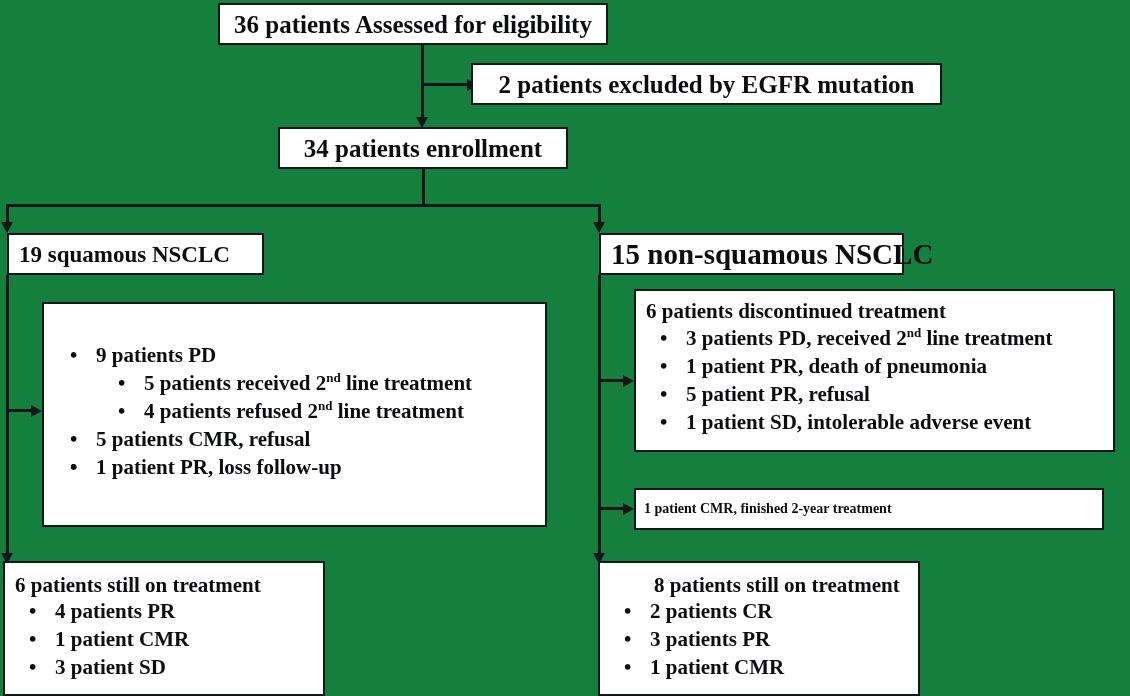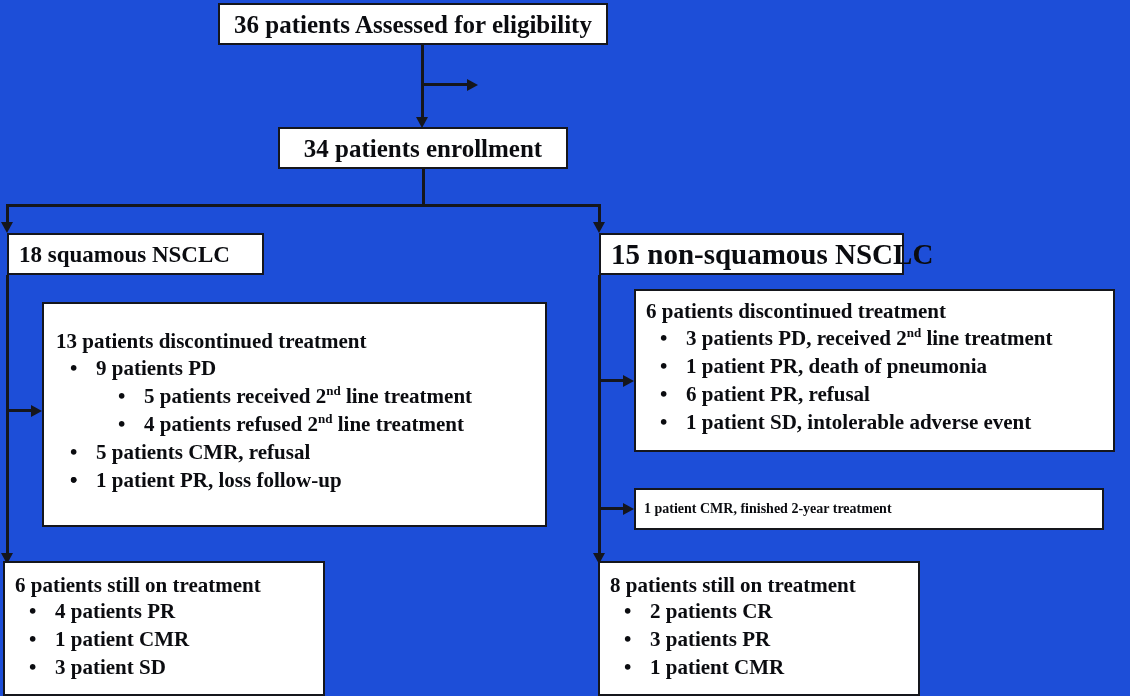--- a/index.html
+++ b/index.html
@@ -5,21 +5,21 @@
 <style>
   html, body {
     margin: 0;
     padding: 0;
     background: #ffffff;
   }
   #canvas {
     position: relative;
     width: 1130px;
     height: 696px;
-    background: #1d4ed8;
+    background: #15803d;
     font-family: "Liberation Serif", "DejaVu Serif", serif;
     overflow: hidden;
   }
   .box {
     position: absolute;
     box-sizing: border-box;
     border: 2.5px solid #15161c;
     background: #ffffff;
     color: #0b0c10;
     font-weight: bold;
@@ -115,35 +115,37 @@
   <div class="arrow-down" style="left:593px; top:553px;"></div>
   <div class="ln" style="left:598px; top:379px; width:30px; height:3px;"></div>
   <div class="arrow-right" style="left:623px; top:375px;"></div>
   <div class="ln" style="left:598px; top:507px; width:30px; height:3px;"></div>
   <div class="arrow-right" style="left:623px; top:503px;"></div>
 
   <div class="box centered" style="left:218px; top:3px; width:390px; height:42px; font-size:25px;">
     <span class="title-line">36 patients Assessed for eligibility</span>
   </div>
 
+  <div class="box centered" style="left:471px; top:63px; width:471px; height:42px; font-size:25px;">
+    <span class="title-line">2 patients excluded by EGFR  mutation</span>
+  </div>
 
   <div class="box centered" style="left:278px; top:127px; width:290px; height:42px; font-size:25px;">
     <span class="title-line">34 patients enrollment</span>
   </div>
 
   <div class="box" style="left:7px; top:233px; width:257px; height:42px; font-size:23px; display:flex; align-items:center; padding-left:10px;">
-    <span class="title-line">18 squamous NSCLC</span>
+    <span class="title-line">19 squamous NSCLC</span>
   </div>
 
   <div class="box" style="left:599px; top:233px; width:305px; height:42px; font-size:29px; display:flex; align-items:center; padding-left:10px;">
     <span class="title-line">15 non-squamous NSCLC</span>
   </div>
 
   <div class="box leftbox" style="left:42px; top:302px; width:505px; height:225px; font-size:21px; padding:10px 0 10px 12px;">
-    <div class="title-line" style="margin-bottom:6px;">13 patients discontinued treatment</div>
     <ul class="bul" style="font-size:21px;">
         <li style="padding-left: 40px; margin-bottom: 7px;"><span class="dot" style="left: 14px;">•</span><span>9 patients PD</span></li>
         <li style="padding-left: 88px; margin-bottom: 7px;"><span class="dot" style="left: 62px;">•</span><span>5 patients received 2<sup>nd</sup> line treatment</span></li>
         <li style="padding-left: 88px; margin-bottom: 7px;"><span class="dot" style="left: 62px;">•</span><span>4 patients refused 2<sup>nd</sup> line treatment</span></li>
         <li style="padding-left: 40px; margin-bottom: 7px;"><span class="dot" style="left: 14px;">•</span><span>5 patients CMR, refusal</span></li>
         <li style="padding-left: 40px; margin-bottom: 7px;"><span class="dot" style="left: 14px;">•</span></li>
         <li style="padding-left: 40px; margin-bottom: 7px;"><span class="dot" style="left: 14px;">•</span><span>1 patient PR, loss follow-up</span></li>
       </ul>
   </div>
 
@@ -154,31 +156,31 @@
         <li style="padding-left: 40px; margin-bottom: 7px;"><span class="dot" style="left: 14px;">•</span><span>1 patient CMR</span></li>
         <li style="padding-left: 40px; margin-bottom: 7px;"><span class="dot" style="left: 14px;">•</span><span>3 patient SD</span></li>
       </ul>
   </div>
 
   <div class="box leftbox" style="left:634px; top:289px; width:481px; height:163px; font-size:21px; padding:8px 0 8px 10px;">
     <div class="title-line" style="margin-bottom:6px;">6 patients discontinued treatment</div>
     <ul class="bul" style="font-size:21px;">
         <li style="padding-left: 40px; margin-bottom: 7px;"><span class="dot" style="left: 14px;">•</span><span>3 patients PD, received 2<sup>nd</sup> line treatment</span></li>
         <li style="padding-left: 40px; margin-bottom: 7px;"><span class="dot" style="left: 14px;">•</span><span>1 patient PR, death of pneumonia</span></li>
-        <li style="padding-left: 40px; margin-bottom: 7px;"><span class="dot" style="left: 14px;">•</span><span>6 patient PR, refusal</span></li>
+        <li style="padding-left: 40px; margin-bottom: 7px;"><span class="dot" style="left: 14px;">•</span><span>5 patient PR, refusal</span></li>
         <li style="padding-left: 40px; margin-bottom: 7px;"><span class="dot" style="left: 14px;">•</span><span>1 patient SD, intolerable adverse event</span></li>
       </ul>
   </div>
 
   <div class="box" style="left:634px; top:488px; width:470px; height:42px; font-size:14px; display:flex; align-items:center; padding-left:8px;">
     <span class="title-line">1 patient CMR, finished 2-year treatment</span>
   </div>
 
   <div class="box leftbox" style="left:598px; top:561px; width:322px; height:135px; font-size:21px; padding:8px 0 6px 10px;">
-    <div class="title-line" style="margin-bottom:5px;">8 patients still on treatment</div>
+    <div class="title-line" style="margin-bottom:5px;margin-left:44px;">8 patients still on treatment</div>
     <ul class="bul" style="font-size:21px;">
         <li style="padding-left: 40px; margin-bottom: 7px;"><span class="dot" style="left: 14px;">•</span><span>2 patients CR</span></li>
         <li style="padding-left: 40px; margin-bottom: 7px;"><span class="dot" style="left: 14px;">•</span><span>3 patients PR</span></li>
         <li style="padding-left: 40px; margin-bottom: 7px;"><span class="dot" style="left: 14px;">•</span><span>1 patient CMR</span></li>
       </ul>
   </div>
 
 </div>
 
 </body></html>

